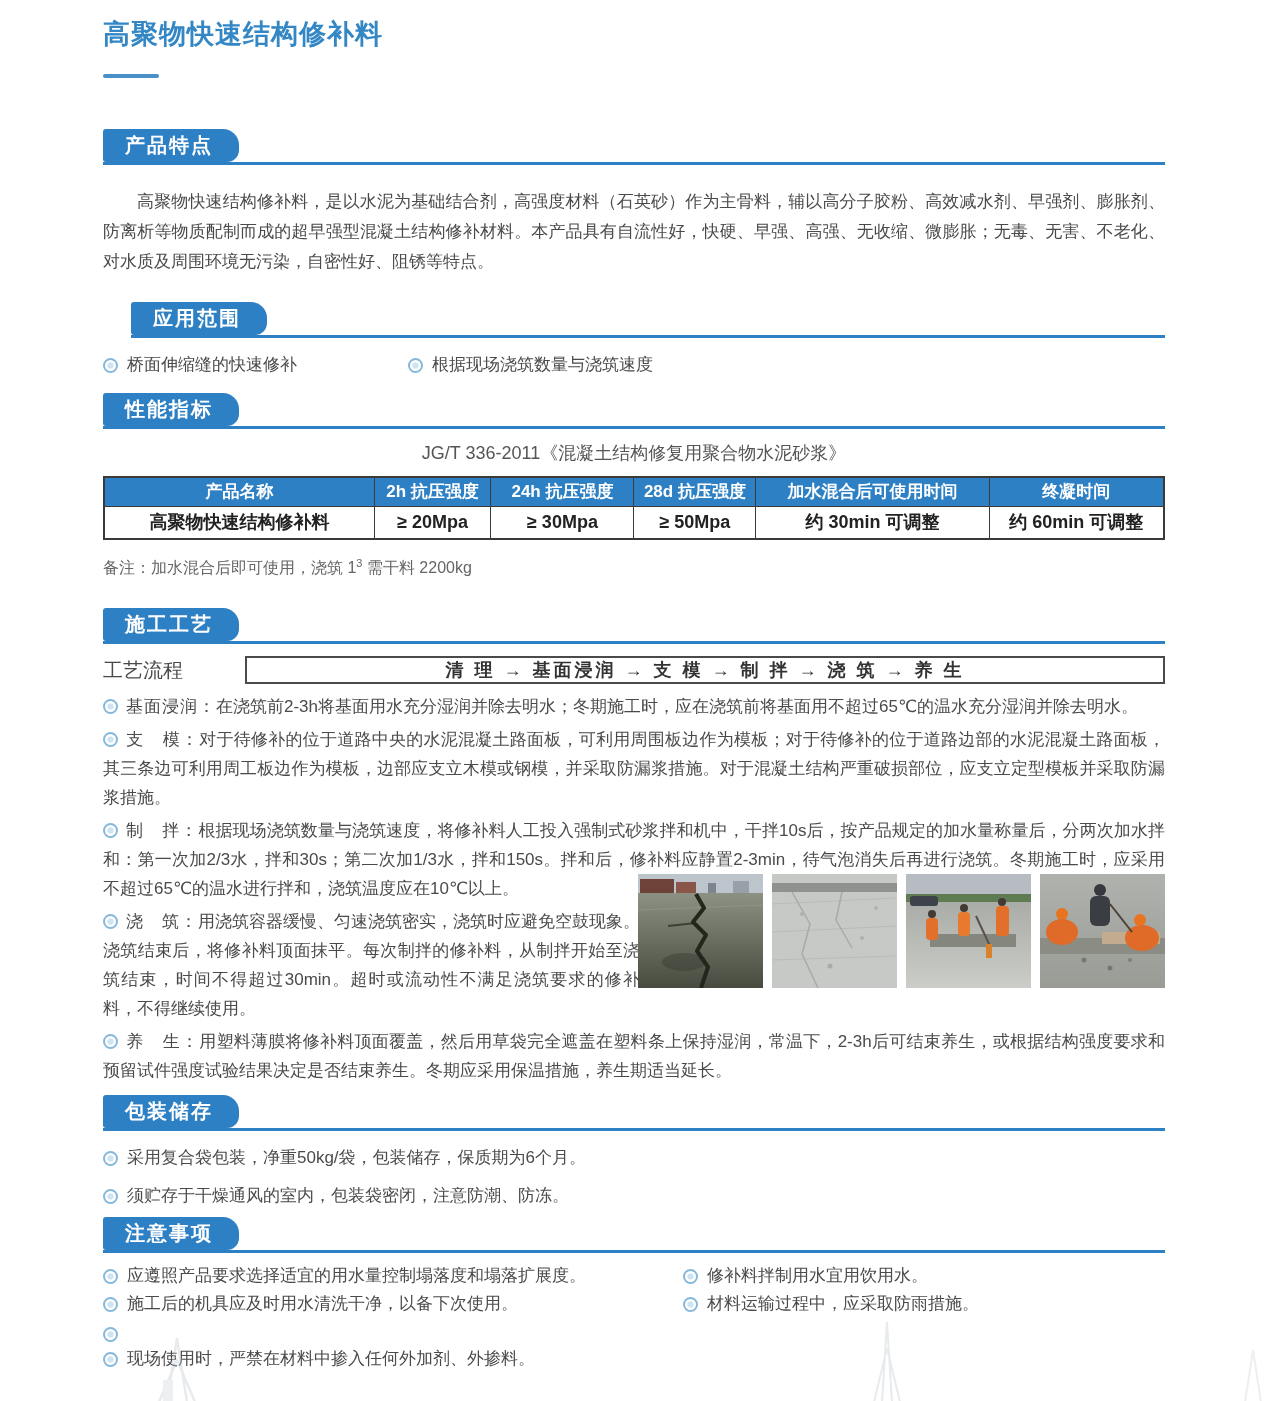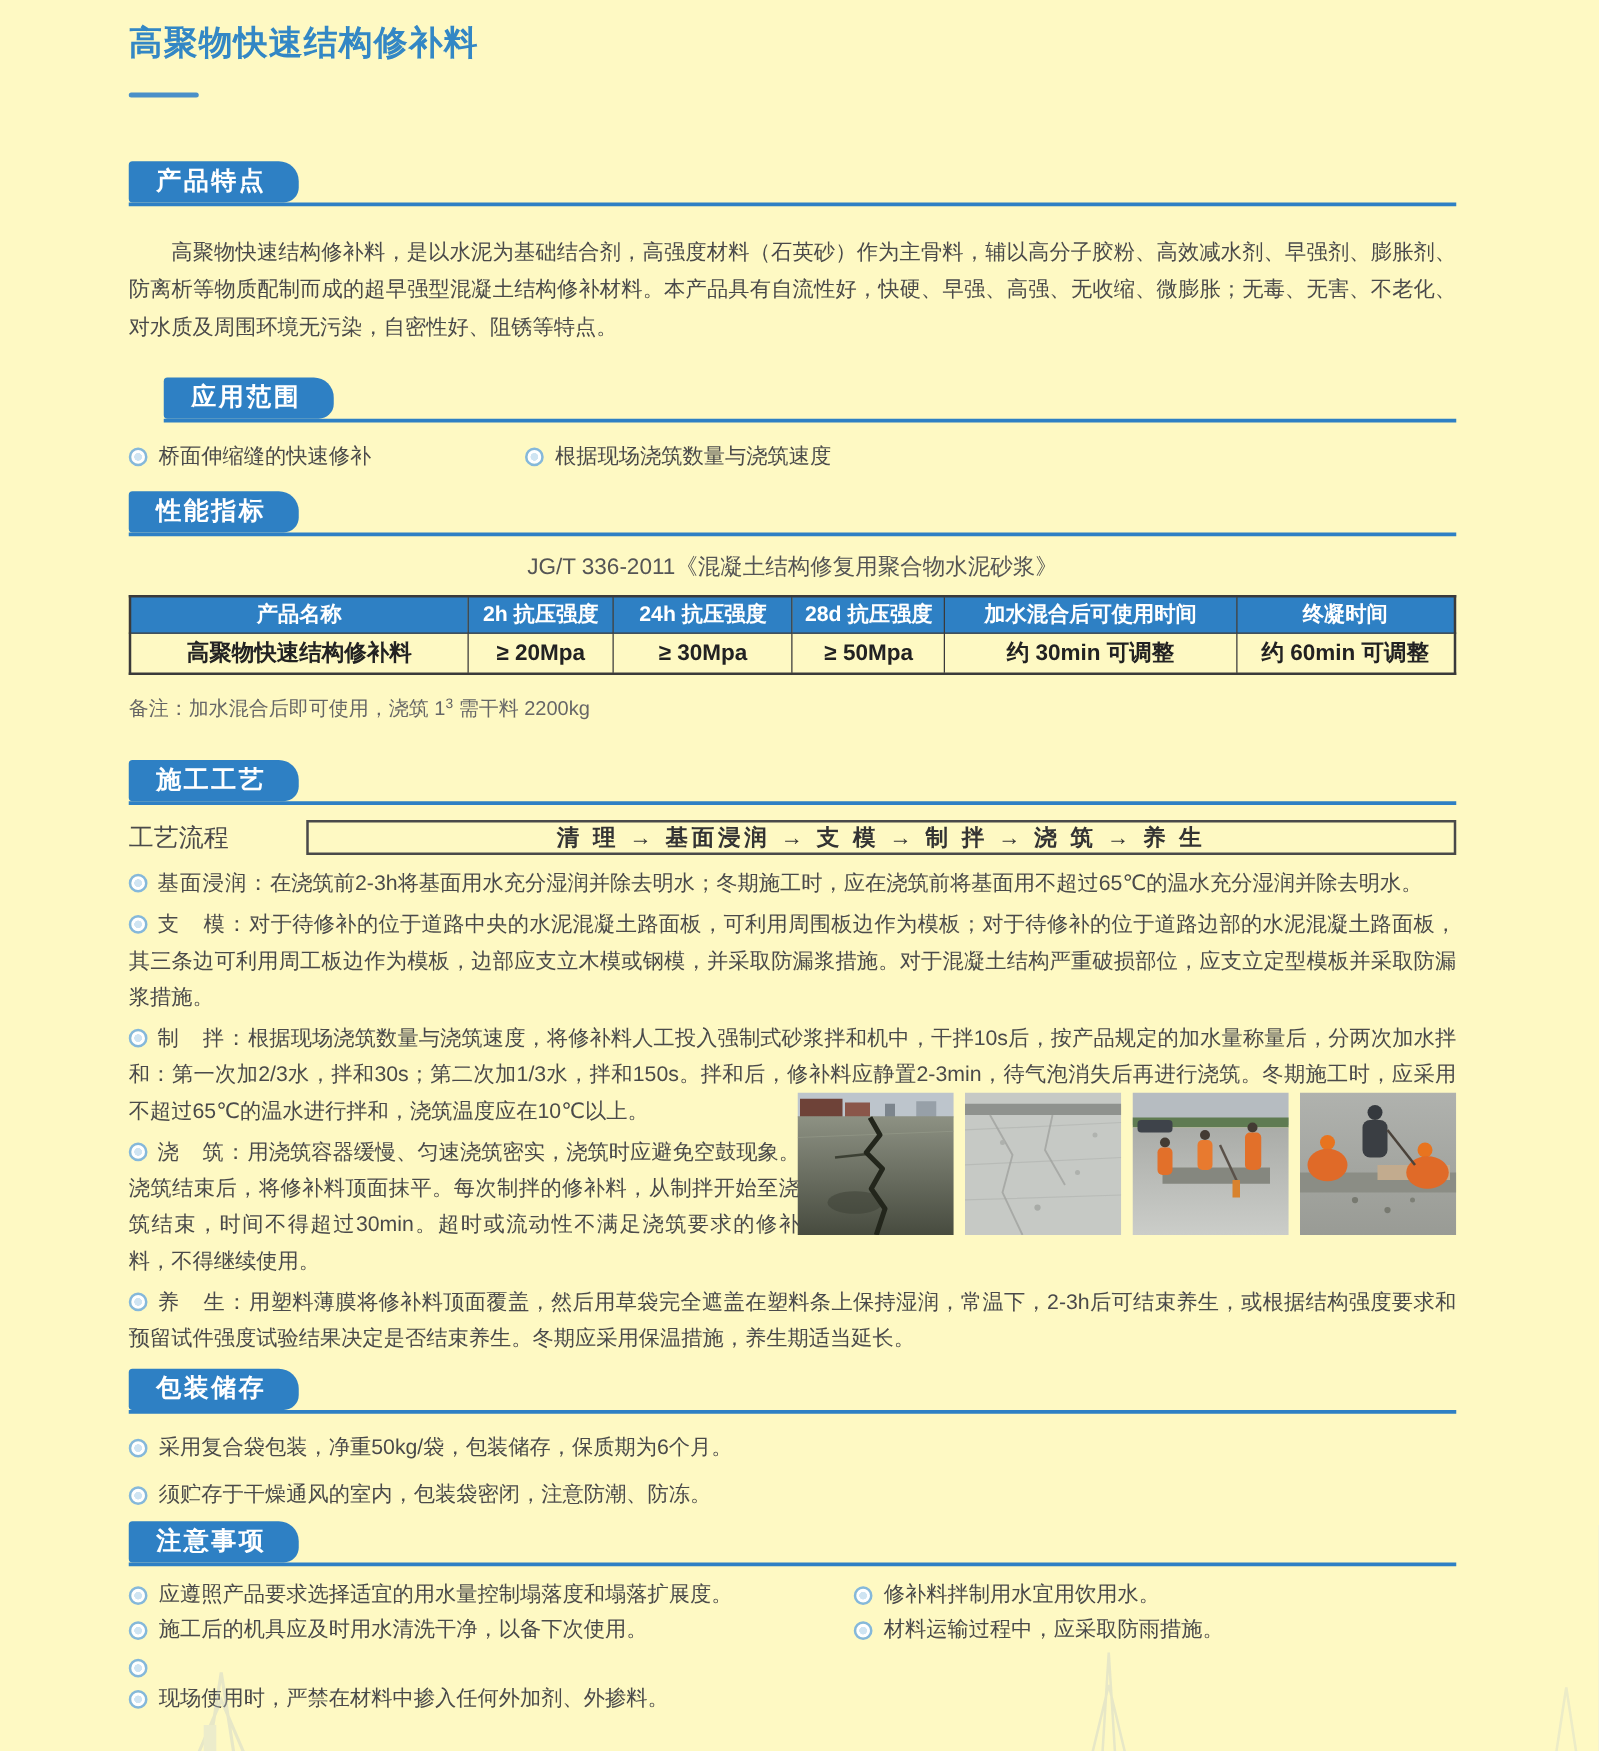--- a/index.html
+++ b/index.html
@@ -1,17 +1,17 @@
 <!DOCTYPE html>
 <html><head>
 <meta charset="utf-8">
 <style>
   * { margin:0; padding:0; box-sizing:border-box; }
   body { background:#e8e8e8; font-family:"Liberation Sans","DejaVu Sans",sans-serif; }
-  .page { position:relative; width:1279px; height:1401px; background:#fef9c3; overflow:hidden; margin:0 auto; }
+  .page { position:relative; width:1279px; height:1401px; background:#ffffff; overflow:hidden; margin:0 auto; }
   .content { position:relative; margin-left:103px; width:1062px; padding-top:16px; }
 
   h1.title { font-size:27px; font-weight:bold; color:#3387c5; letter-spacing:1px; }
   .title-underline { width:56px; height:4px; background:#4a90c8; border-radius:2px; margin-top:22px; }
 
   .sec { border-bottom:3px solid #2e80c4; line-height:0; }
   .sec .tab { display:inline-block; background:#2e80c4; color:#ffffff; font-size:20px; font-weight:bold;
               letter-spacing:2px; line-height:33px; padding:0 26px 0 22px;
               border-radius:3px 16px 12px 3px; }
   .sec-features { margin-top:51px; }
@@ -21,21 +21,21 @@
   .sec-packaging { margin-top:10px; }
   .sec-notes { margin-top:10px; }
 
   .body-para { margin-top:22px; font-size:17px; line-height:30px; color:#4a4a4a;
                text-indent:2em; text-align:justify; }
 
   .bullet { display:flex; align-items:center; font-size:17px; color:#4a4a4a; line-height:22px; }
   .ring { flex:none; width:15px; height:15px; border:2px solid #85b8da; border-radius:50%;
           background:radial-gradient(circle,#cfe4f2 0 38%,#ffffff 42% 100%); margin-right:9px; }
 
-  .app-row { display:flex; margin-top:16px;gap:12px; }
+  .app-row { display:flex; margin-top:16px; }
   .app-row .bullet:first-child { width:305px; }
 
   .std-caption { margin-top:12px; text-align:center; font-size:18px; color:#555555; line-height:24px; }
 
   table.perf { width:100%; border-collapse:collapse; margin-top:11px; border:2px solid #3a3a3a; }
   table.perf th { background:#2e80c4; color:#ffffff; font-size:17px; font-weight:bold;
                   border:1.5px solid #3a3a3a; padding:4px 2px; line-height:20px; }
   table.perf td { font-size:18px; font-weight:600; color:#222222; text-align:center;
                   border:1.5px solid #3a3a3a; padding:5px 2px; line-height:21px; }
   .note-line { margin-top:11px; font-size:16px; color:#666666; line-height:24px; }

